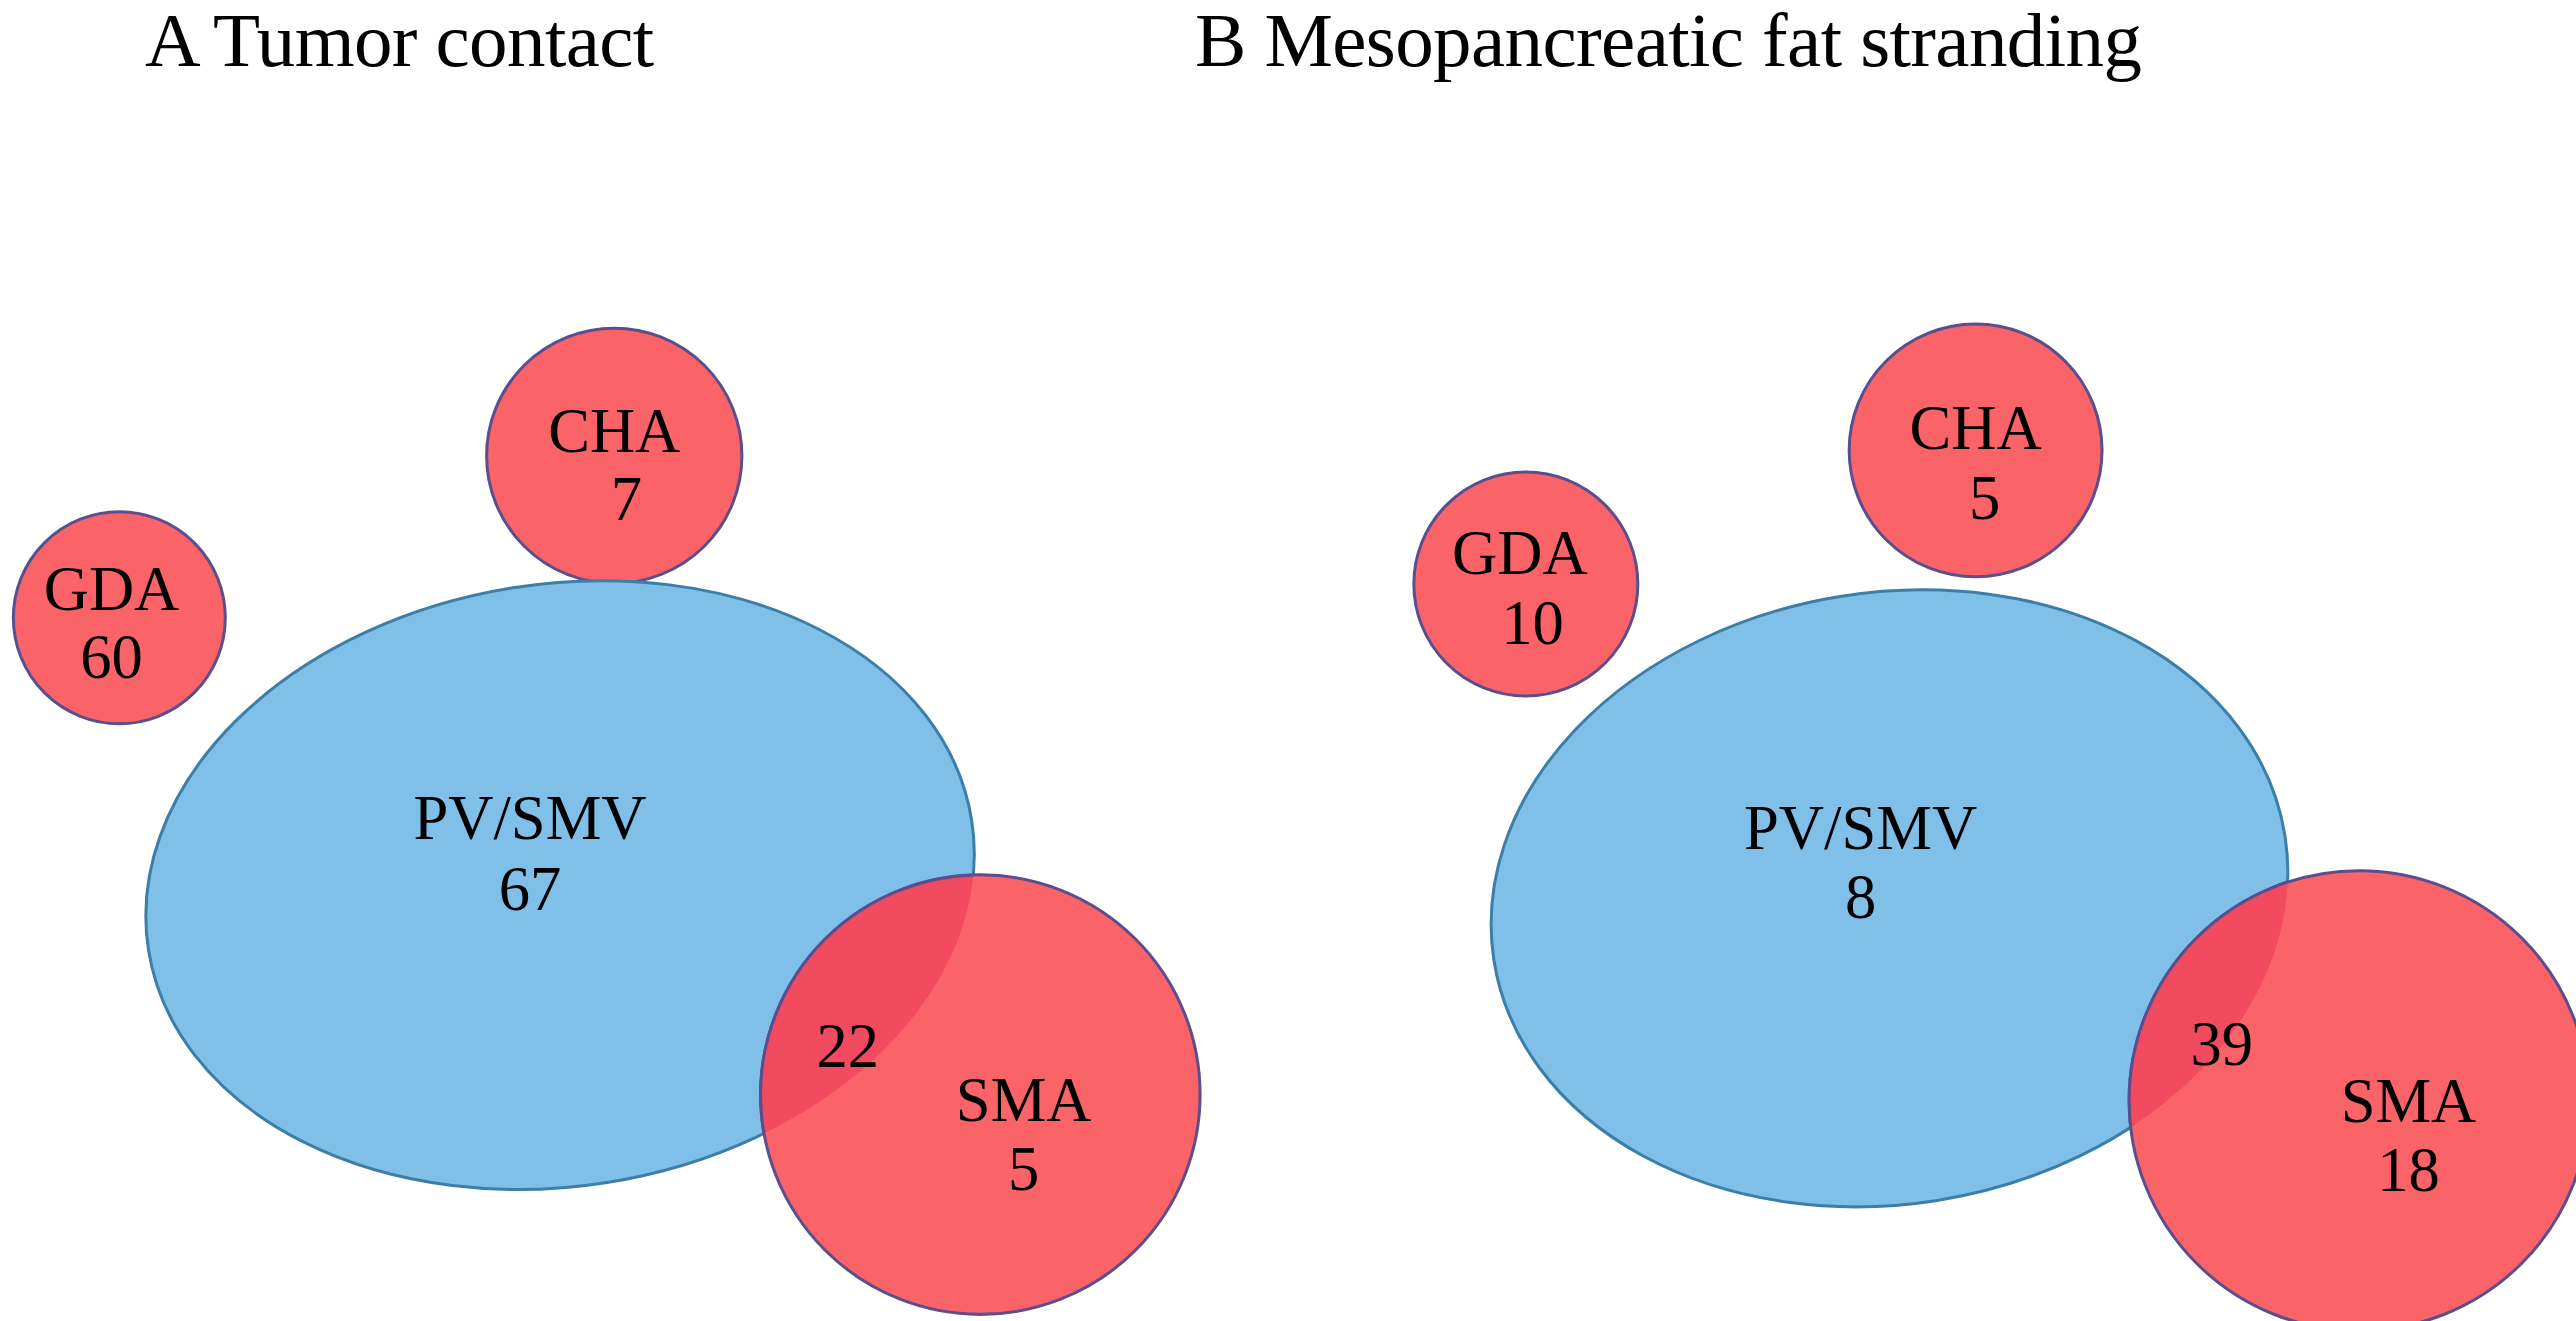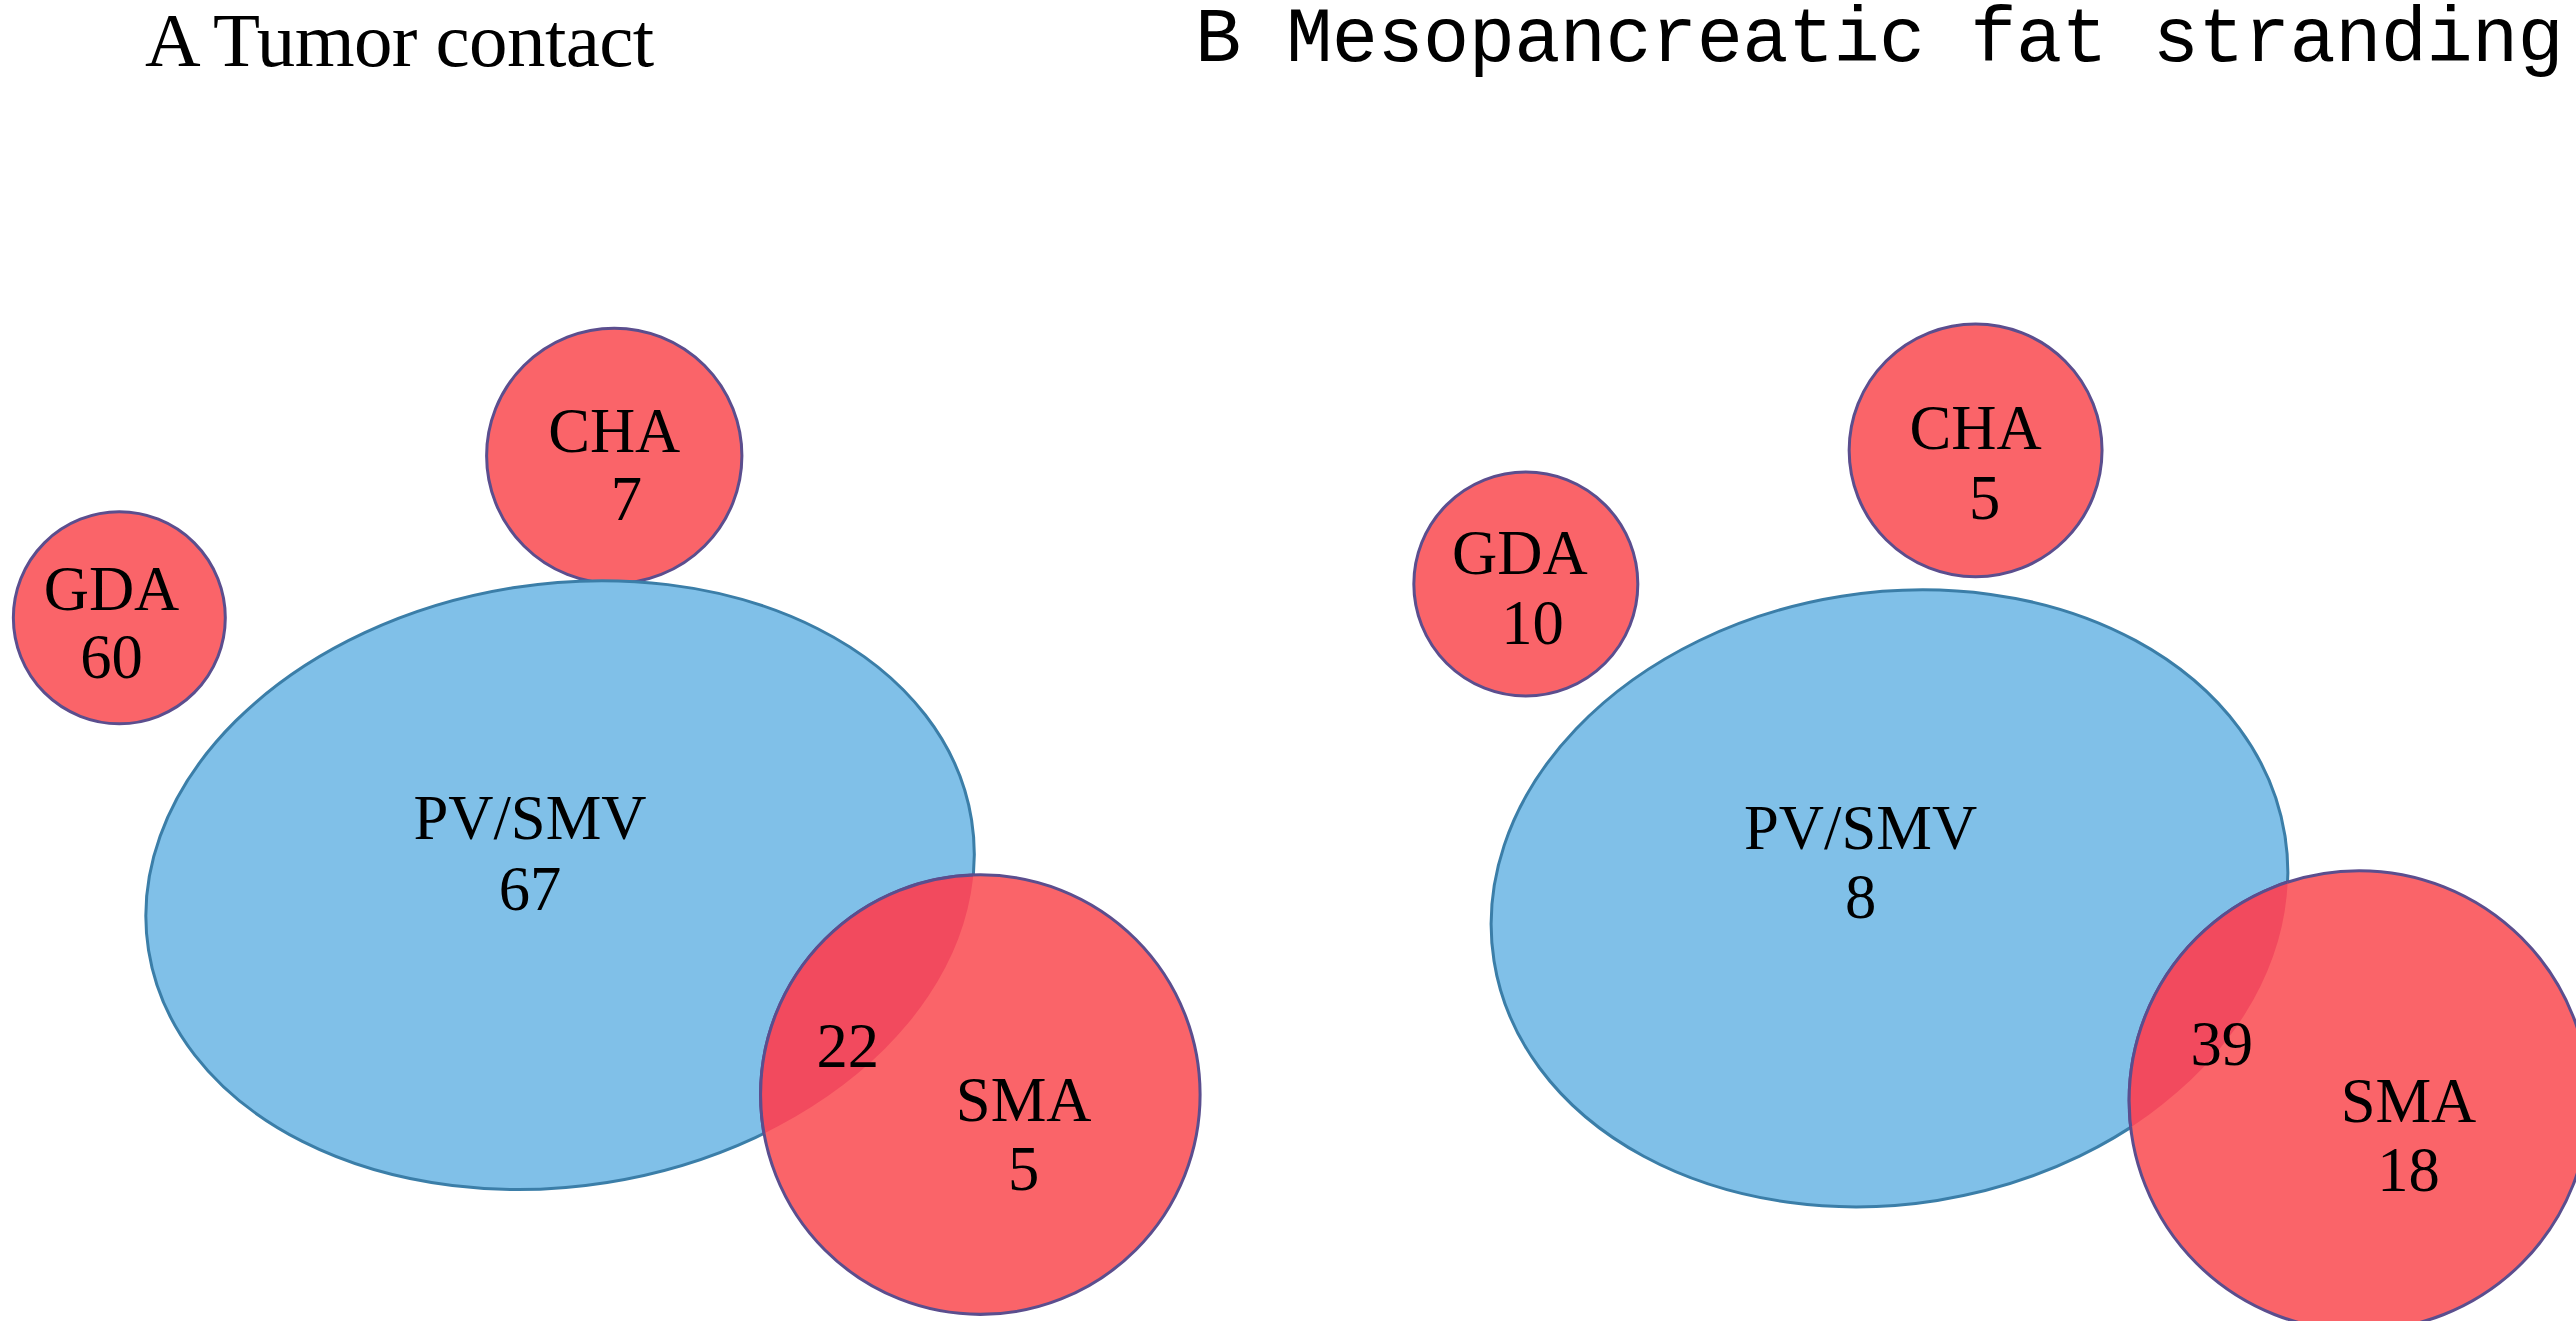--- a/index.html
+++ b/index.html
@@ -24,21 +24,21 @@
   .panel-title {
     position: absolute;
     font-family: "Liberation Serif", "DejaVu Serif", serif;
     font-size: 77px;
     line-height: 1;
     color: #000000;
     white-space: nowrap;
     letter-spacing: -0.6px;
   }
   #title-a { left: 145px; top: 2.4px; }
-  #title-b { left: 1195px; top: 2.4px; font-family: Liberation Mono, monospace; }
+  #title-b { left: 1195px; top: 2.4px; }
 
   #venn-svg {
     position: absolute;
     left: 0;
     top: 0;
     width: 2576px;
     height: 1321px;
   }
   .set-label {
     font-family: "Liberation Serif", "DejaVu Serif", serif;

